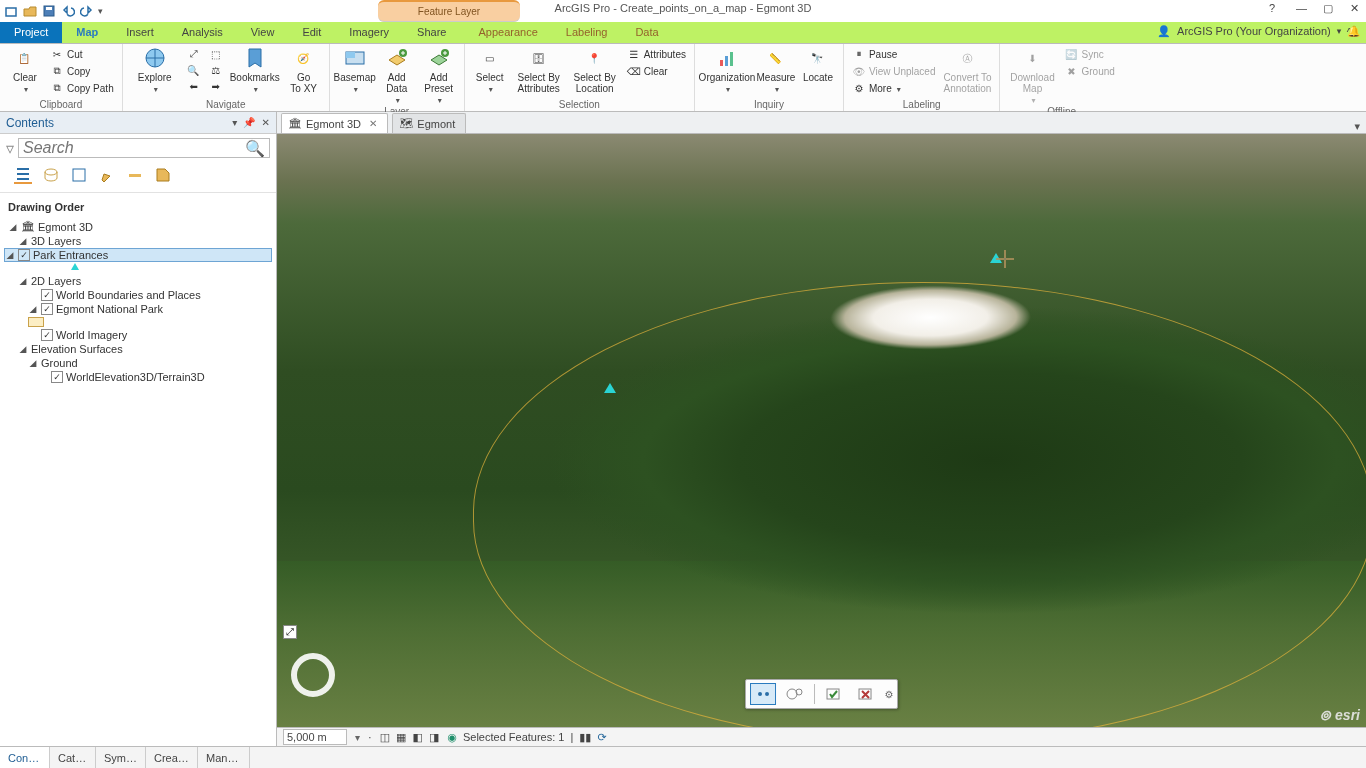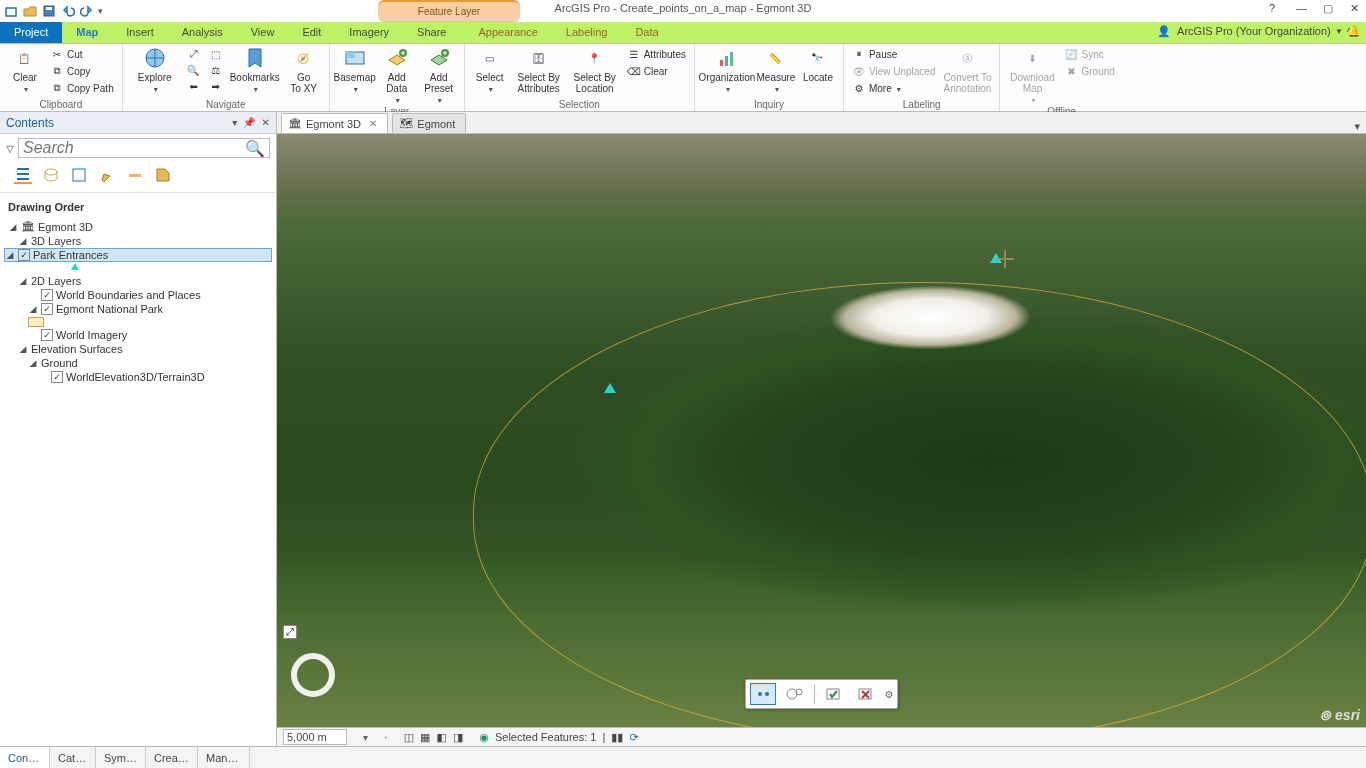--- a/index.html
+++ b/index.html
@@ -79,21 +79,21 @@
 .navigator{position:absolute; left:14px; bottom:30px; width:44px; height:44px;}
 .navigator .ring{width:44px; height:44px; border:6px solid #fff; border-radius:50%; opacity:0.9;}
 .edit-toolbar{position:absolute; left:50%; bottom:18px; transform:translateX(-50%); background:#fdfdfd; border:1px solid #aaa; height:30px; display:flex; align-items:center; padding:0 4px; gap:6px; border-radius:2px; box-shadow:0 1px 3px rgba(0,0,0,0.3);}
 .edit-tool{width:26px; height:22px; border:1px solid transparent; display:flex; align-items:center; justify-content:center; cursor:pointer;}
 .edit-tool.active{border-color:#2a7bbf; background:#d7eaf8;}
 .edit-sep{width:1px; height:20px; background:#bbb;}
 .scene-ctrl{position:absolute; left:6px; bottom:6px; width:14px; height:14px; background:#fff; border:1px solid #888; font-size:10px; text-align:center; line-height:12px; cursor:pointer;}
 .esri-logo{position:absolute; right:6px; bottom:4px; color:#e8e8e8; font-size:14px; font-weight:bold; font-style:italic; opacity:0.9; display:flex; align-items:center; gap:4px;}
 
 
-.view-status{height:19px; background:#f4f4f4; border-top:1px solid #bbb; display:flex; align-items:center; font-size:11px; color:#444; padding:0 6px; gap:16px;}
+.view-status{height:19px; background:#f4f4f4; border-top:1px solid #bbb; display:flex; align-items:center; font-size:11px; color:#444; padding:0 6px; gap:8px;}
 .scale-box{border:1px solid #bbb; height:16px; width:64px; padding:0 3px; background:#fff; display:flex; align-items:center;}
 .status-icons{display:flex; gap:6px; align-items:center;}
 .status-center{flex:1; text-align:center;}
 .status-right{display:flex; align-items:center; gap:6px;}
 .bottom-tabs{height:22px; border-top:1px solid #bbb; background:#f4f4f4; display:flex; align-items:center; font-size:11px; color:#444;}
 .btab{padding:0 8px; height:22px; line-height:22px; border-right:1px solid #ccc; cursor:pointer; white-space:nowrap; overflow:hidden; text-overflow:ellipsis;}
 .btab.active{background:#fff; color:#1f5d93;}
 
 
 .svg{fill:none; stroke:#2a6ea7; stroke-width:1.5;}

